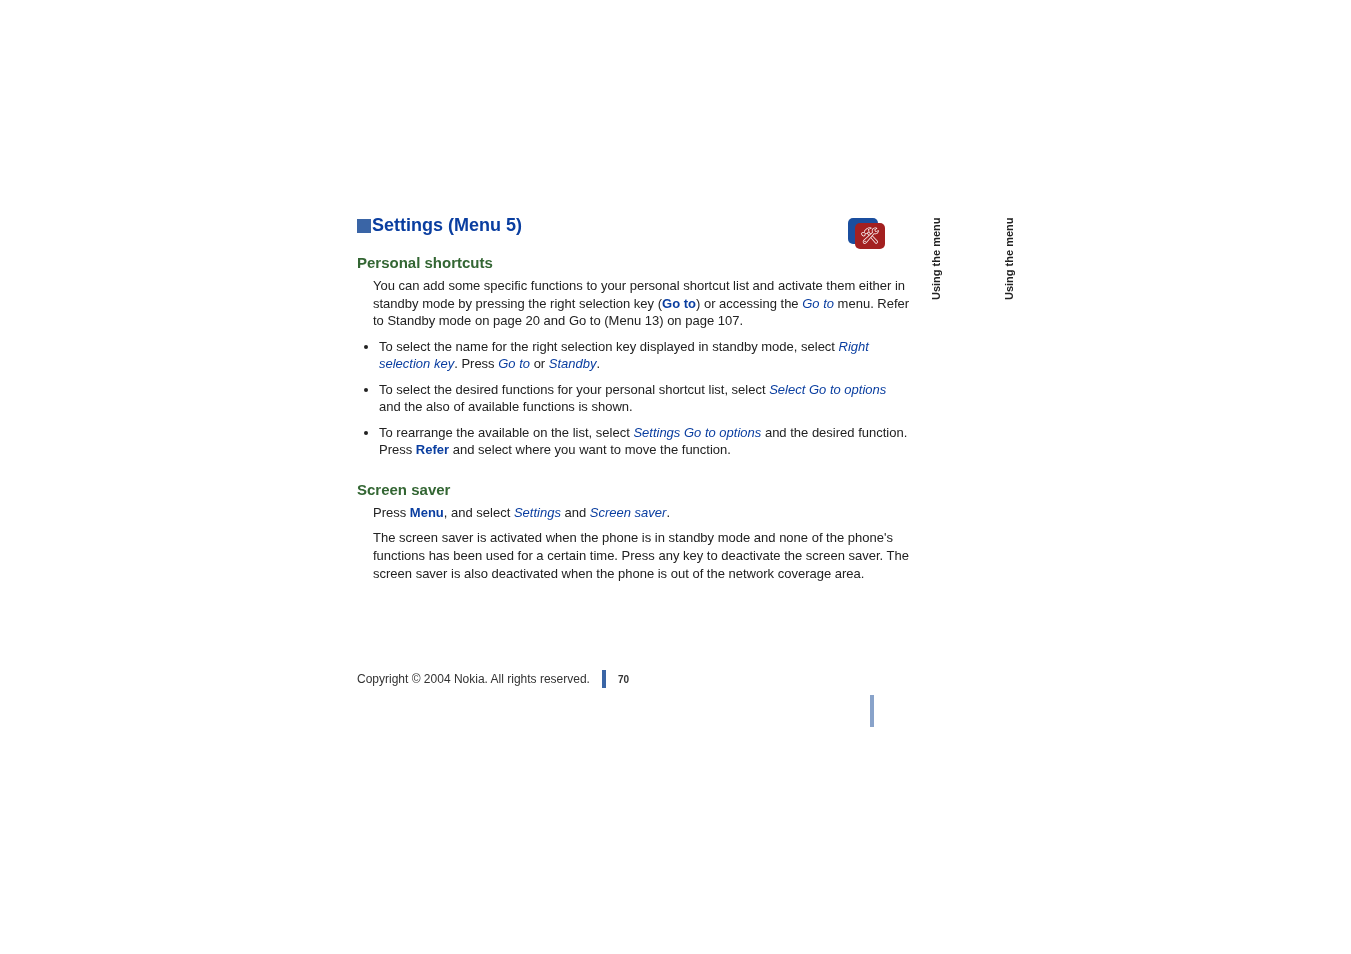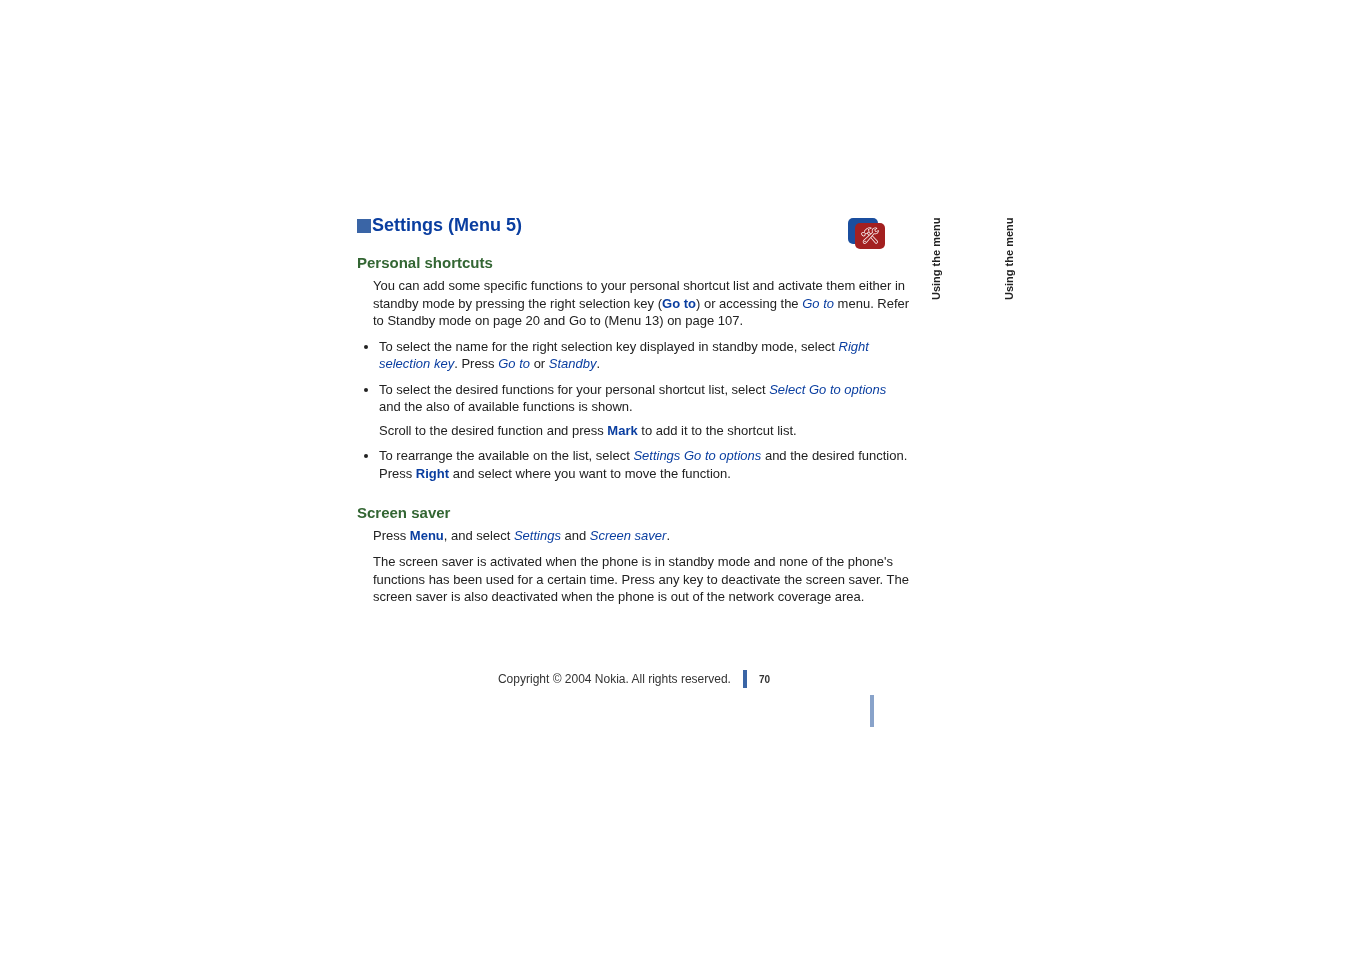--- a/index.html
+++ b/index.html
@@ -119,21 +119,21 @@
   .side-label.a { left: 930px; top: 300px; }
   .side-label.b { left: 1003px; top: 300px; }
   
   .footer {
     position: absolute;
     left: 357px;
     top: 670px;
     width: 554px;
     display: flex;
     align-items: center;
-    justify-content: center;
+    justify-content: flex-start;
     font-size: 12px;
     color: #333;
   }
   .footer .spacer {
     width: 4px;
     height: 18px;
     background: #3a65a6;
     margin: 0 12px;
   }
   .footer .pageno {
@@ -176,26 +176,23 @@
     <span>You can add some specific functions to your personal shortcut list and activate them either in standby mode by pressing the right selection key (</span><span class="key-blue">Go to</span><span>) or accessing the </span><span class="link-italic">Go to</span><span> menu. Refer to Standby mode on page 20 and Go to (Menu 13) on page 107.</span>
   </p>
 
 
   <ul>
     <li>
       <span>To select the name for the right selection key displayed in standby mode, select </span><span class="link-italic">Right selection key</span><span>. Press </span><span class="link-italic">Go to</span><span> or </span><span class="link-italic">Standby</span><span>.</span>
     </li>
     <li>
       <span>To select the desired functions for your personal shortcut list, select </span><span class="link-italic">Select Go to options</span><span> and the also of available functions is shown.</span>
-      <p class="sub">
-        <span>Scroll to the desired function and press </span><span class="key-blue">Mark</span><span> to add it to the shortcut list.</span>
-      </p>
     </li>
     <li>
-      <span>To rearrange the available on the list, select </span><span class="link-italic">Settings Go to options</span><span> and the desired function. Press </span><span class="key-blue">Right</span><span> and select where you want to move the function.</span>
+      <span>To rearrange the available on the list, select </span><span class="link-italic">Settings Go to options</span><span> and the desired function. Press </span><span class="key-blue">Refer</span><span> and select where you want to move the function.</span>
     </li>
   </ul>
 
   <h3 class="sub-heading mt">Screen saver</h3>
 
   <p>
     <span>Press </span><span class="key-blue">Menu</span><span>, and select </span><span class="link-italic">Settings</span><span> and </span><span class="link-italic">Screen saver</span><span>.</span>
   </p>
 
   <p>The screen saver is activated when the phone is in standby mode and none of the phone's functions has been used for a certain time. Press any key to deactivate the screen saver. The screen saver is also deactivated when the phone is out of the network coverage area.</p>

